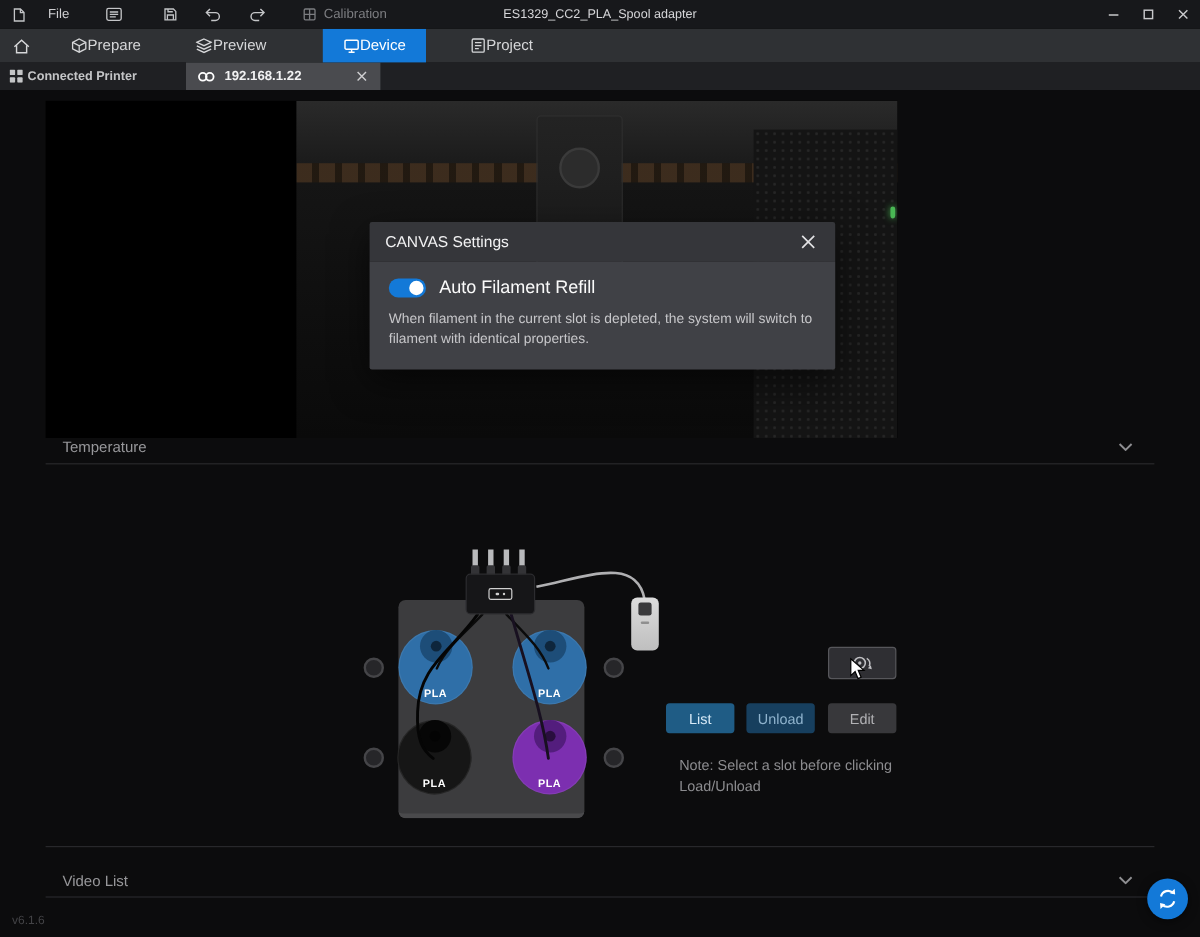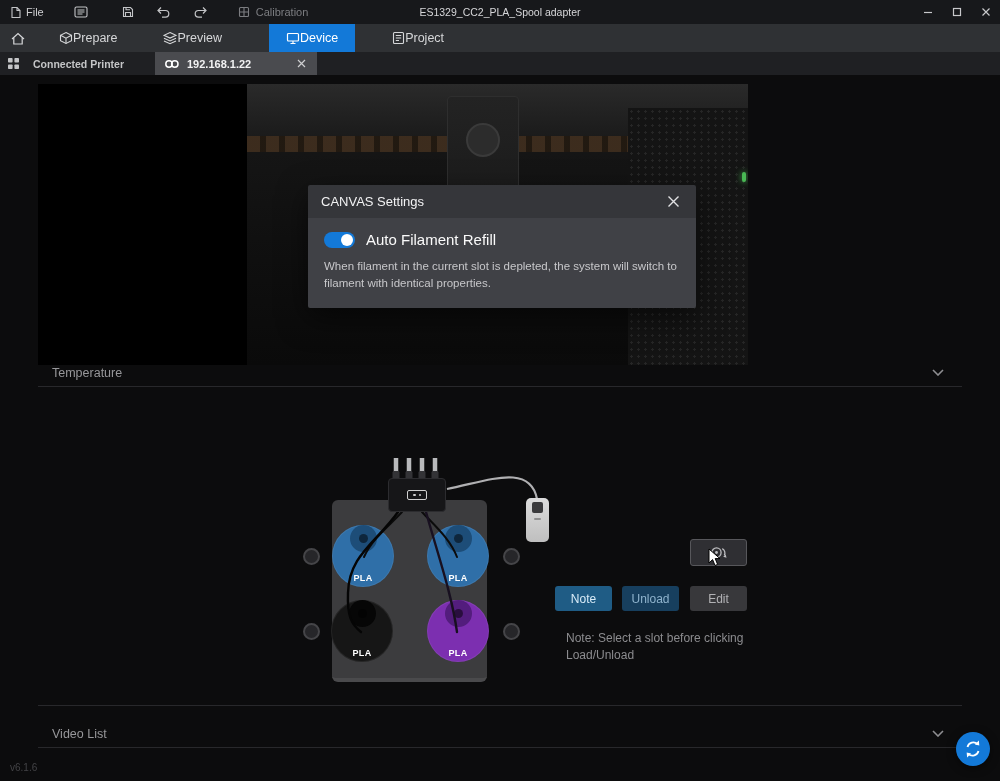--- a/index.html
+++ b/index.html
@@ -5,21 +5,21 @@
   * { box-sizing: border-box; }
   html,body { margin:0; padding:0; background:#000; }
   .app{ position:relative; width:1000px; height:781px; background:#0c0c0d;
         font-family:"Liberation Sans", sans-serif; overflow:hidden; }
 
   svg{ display:block; }
 
   
   .titlebar{ position:absolute; left:0; top:0; width:100%; height:24px; background:#17181b;
              display:flex; align-items:center; color:#cfcfd2; font-size:11px; z-index:30; }
-  .tb-item{ display:flex; align-items:center; gap:5px; padding:0 8px; height:100%; }
+  .tb-item{ display:flex; align-items:center; gap:19px; padding:0 8px; height:100%; }
   .tb-file{ margin-left:2px; margin-right:14px; }
   .tb-menu{ margin-right:18px; }
   .tb-save{ margin-right:6px; }
   .tb-undo{ margin-right:6px; }
   .tb-redo{ margin-right:14px; }
   .tb-cal{ color:#7c7d81; gap:6px; }
   .tb-title{ position:absolute; left:50%; transform:translateX(-50%); font-size:10.5px;
              color:#d6d6d9; white-space:nowrap; }
   .win-controls{ margin-left:auto; display:flex; height:100%; }
   .win-btn{ width:29px; height:100%; display:flex; align-items:center; justify-content:center; }
@@ -30,21 +30,21 @@
   .nav-home{ margin-left:10px; display:flex; align-items:center; }
   .nav-tab{ display:flex; align-items:center; gap:0; height:100%; padding:0 5px; }
   .nav-prepare{ margin-left:28px; }
   .nav-preview{ margin-left:36px; }
   .nav-device{ margin-left:42px; background:#1379d8; color:#fff; padding:0 17px; }
   .nav-project{ margin-left:32px; }
 
   
   .printerbar{ position:absolute; top:52px; left:0; width:100%; height:23px; background:#1f2023;
                display:flex; align-items:center; z-index:28; }
-  .connected{ display:flex; align-items:center; gap:14px; margin-left:8px; font-size:10.5px;
+  .connected{ display:flex; align-items:center; gap:4px; margin-left:8px; font-size:10.5px;
               font-weight:bold; color:#c4c5c7; }
   .ptab{ position:absolute; left:155px; top:0; height:23px; width:162px; background:#4a4b4f;
          display:flex; align-items:center; padding:0 9px; gap:7px; }
   .ptab-label{ font-size:11px; font-weight:bold; color:#f2f2f3; }
   .ptab-close{ margin-left:auto; display:flex; padding:2px; }
 
   
   .main{ position:absolute; top:75px; left:0; width:100%; height:706px; background:#0c0c0d; }
 
   .video{ position:absolute; left:38px; top:9px; width:710px; height:281px; background:#000; overflow:hidden; }
@@ -344,21 +344,21 @@
       <div class="btn-dryer">
         <svg width="17" height="15" viewBox="0 0 17 15" fill="none" stroke="#bfbfc2" stroke-width="1.3">
             <circle cx="6.5" cy="7.5" r="4.6"></circle>
             <circle cx="6.5" cy="7.5" r="1.4" fill="#bfbfc2" stroke="none"></circle>
             <path d="M12.3 3.6 a5 5 0 0 1 2 6.8"></path>
             <polygon points="13.2,11.8 15.7,9.4 16.5,12.8" fill="#bfbfc2" stroke="none"></polygon>
           </svg>
       </div>
 
       <div class="btn btn-load">
-        <span>Note</span>
+        <span>List</span>
       </div>
       <div class="btn btn-unload">
         <span>Unload</span>
       </div>
       <div class="btn btn-edit">
         <span>Edit</span>
       </div>
 
       <div class="note">Note: Select a slot before clicking Load/Unload</div>
 

